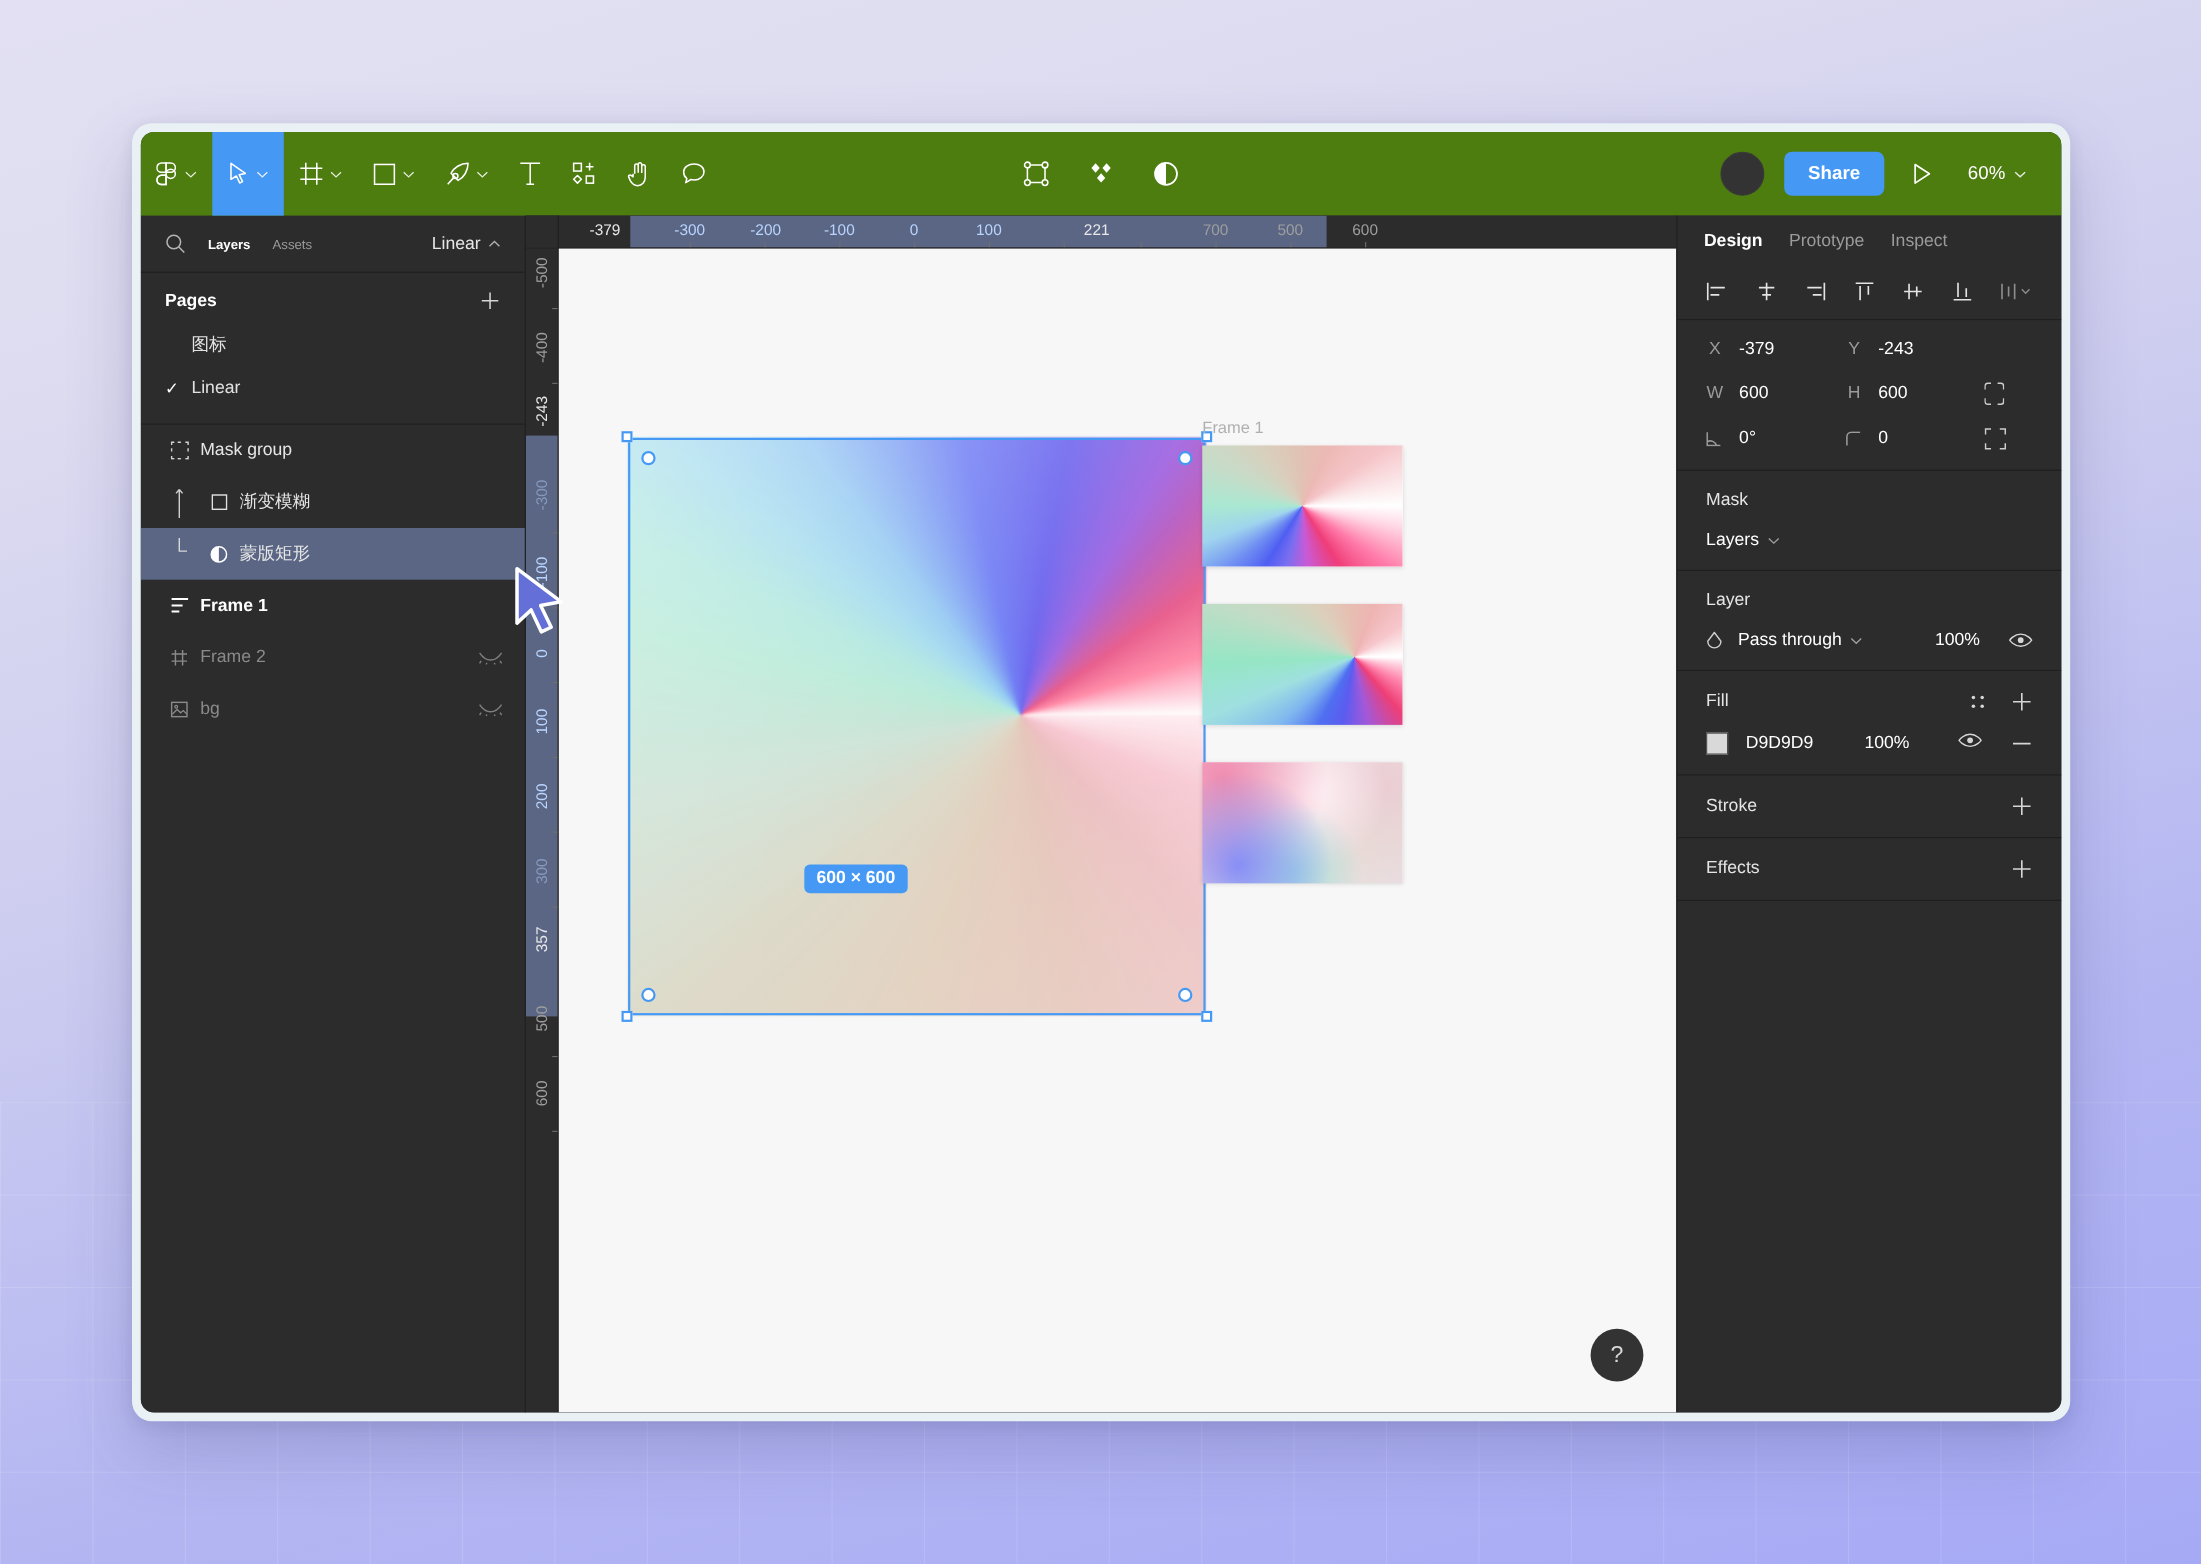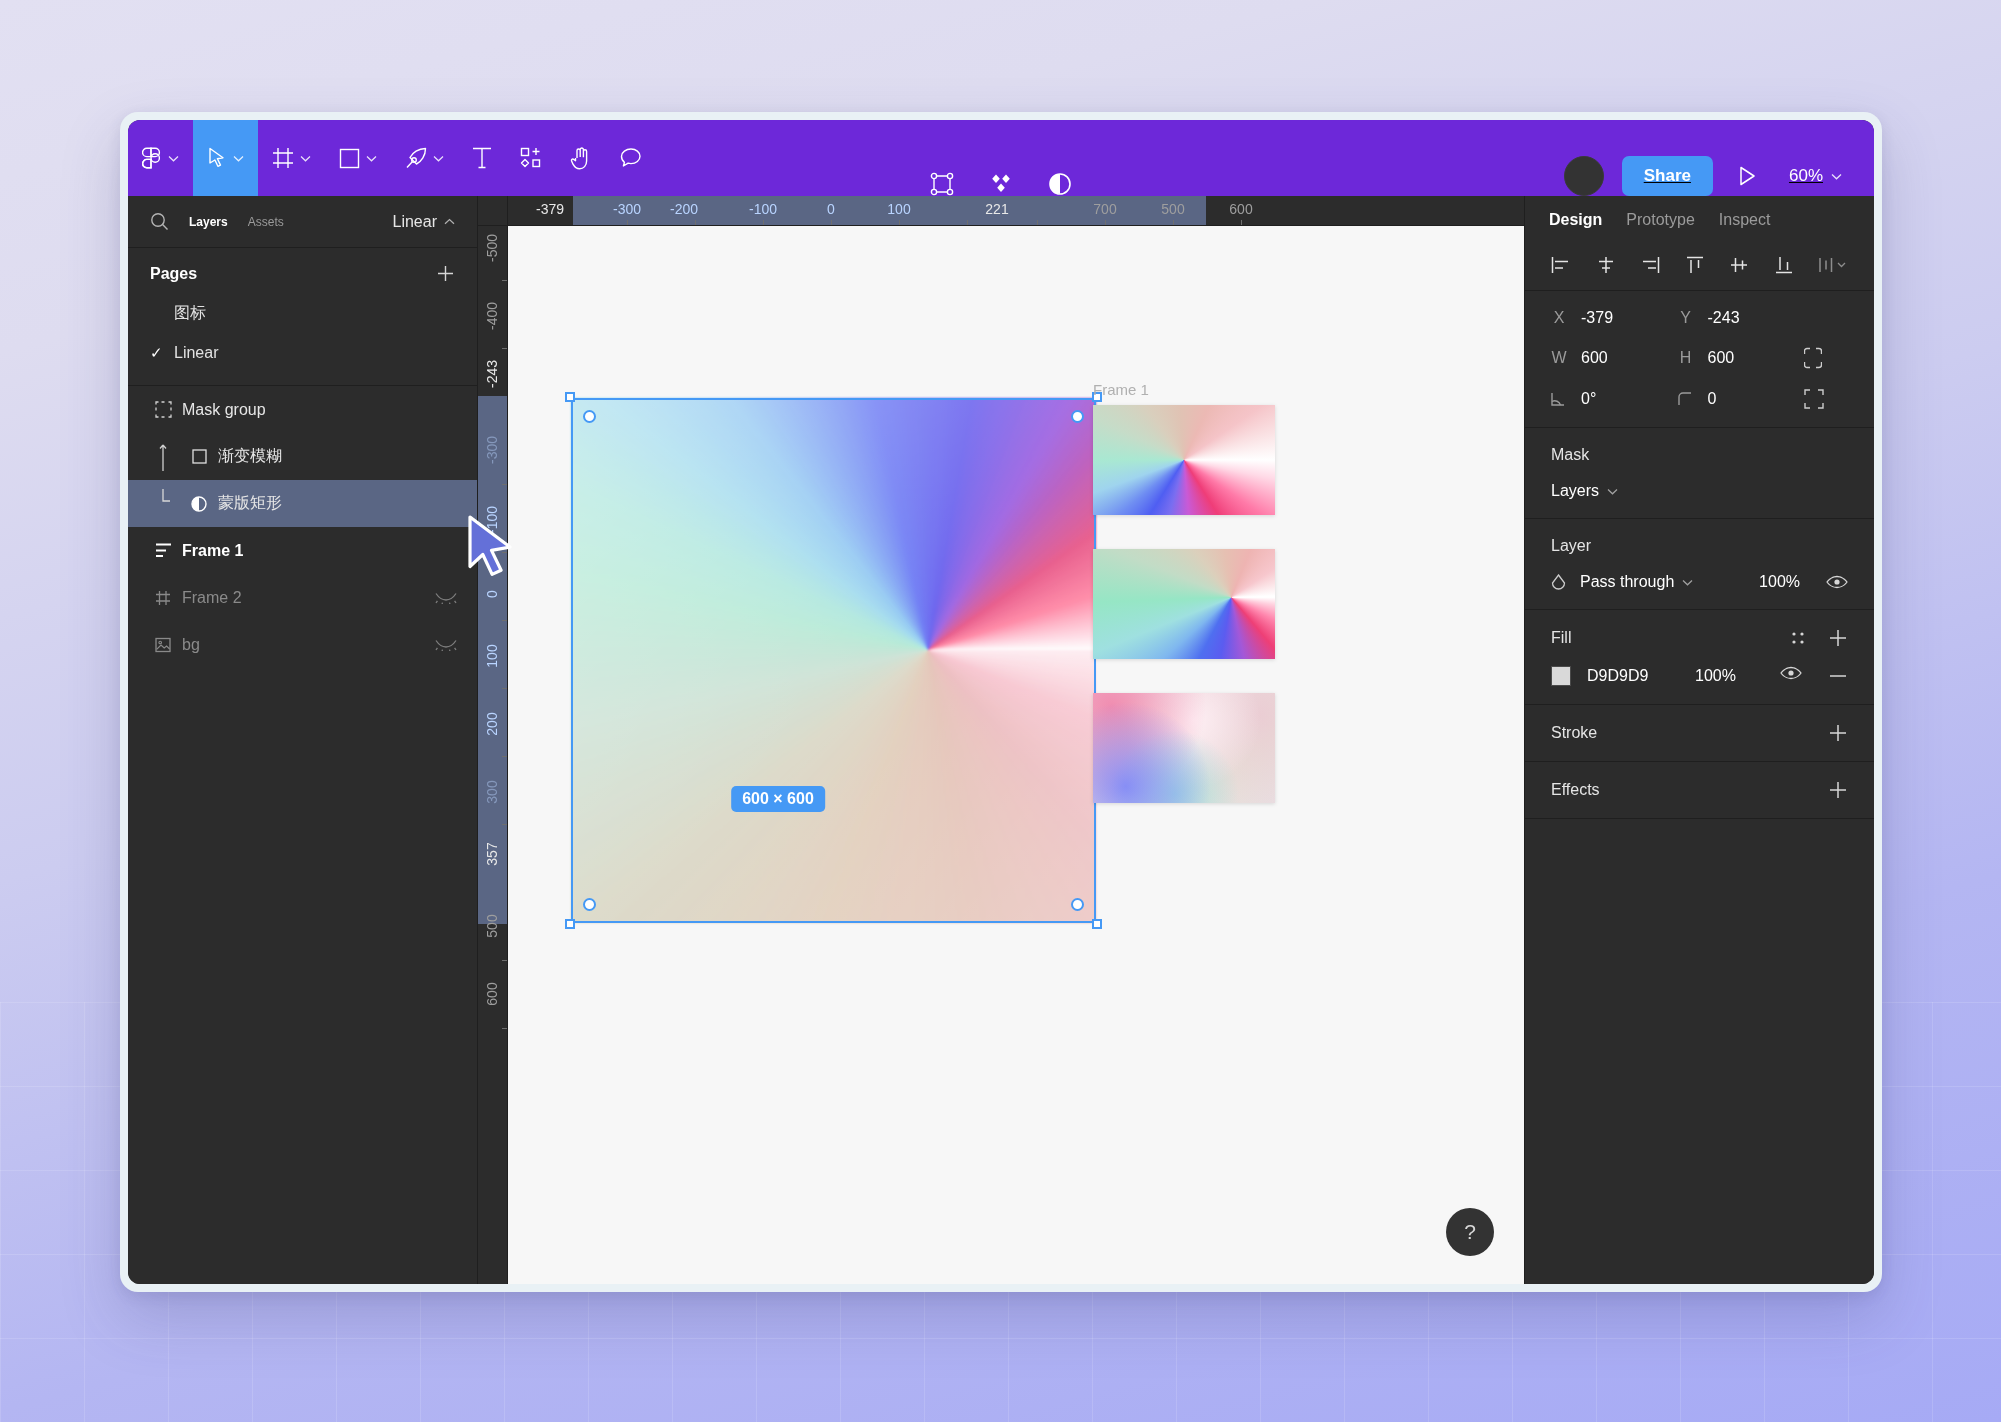--- a/index.html
+++ b/index.html
@@ -38,26 +38,25 @@
     border-radius: 12px;
     overflow: hidden;
     display: flex;
     flex-direction: column;
     position: relative;
   }
 
   
   .toolbar {
     height: 76px;
-    background: #6d28d9;
+    background: #4d7c0f;
     display: flex;
-    align-items: flex-end;
+    align-items: center;
     flex: 0 0 76px;
     position: relative;
-    text-decoration: underline;
   }
   .tb-group { display: flex; align-items: center; height: 76px; }
   .tb-btn {
     height: 76px;
     display: flex; align-items: center; justify-content: center;
     gap: 6px;
     padding: 0 14px;
     color: #fff;
   }
   .tb-btn.active { background: #4599f5; }
@@ -573,21 +572,21 @@
     </div>
 
     <div class="canvas-wrap">
 
       <div class="ruler-h">
         <div class="rh-corner"></div>
         <div class="rh-track">
           <div class="rh-sel" style="left:65px; right:318px;"></div>
           <div class="rh-lab edge" style="left:42px;">-379</div>
           <div class="rh-lab hl" style="left:119px;">-300</div>
-          <div class="rh-lab hl" style="left:176px;">-200</div>
+          <div class="rh-lab hl" style="left:188px;">-200</div>
           <div class="rh-lab hl" style="left:255px;">-100</div>
           <div class="rh-lab hl" style="left:323px;">0</div>
           <div class="rh-lab hl" style="left:391px;">100</div>
           <div class="rh-lab edge" style="left:489px;">221</div>
           <div class="rh-lab" style="left:597px;">700</div>
           <div class="rh-lab" style="left:665px;">500</div>
           <div class="rh-lab" style="left:733px;">600</div>
           <div class="rh-tick" style="left:119px;"></div>
               <div class="rh-tick" style="left:187px;"></div>
           <div class="rh-tick" style="left:255px;"></div>

